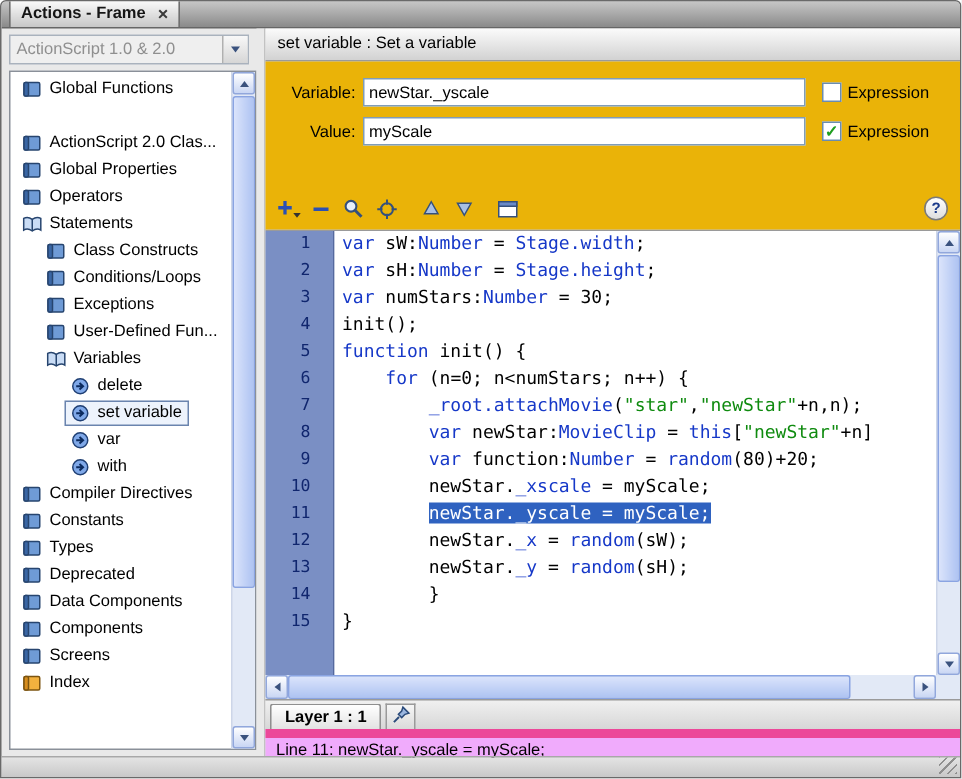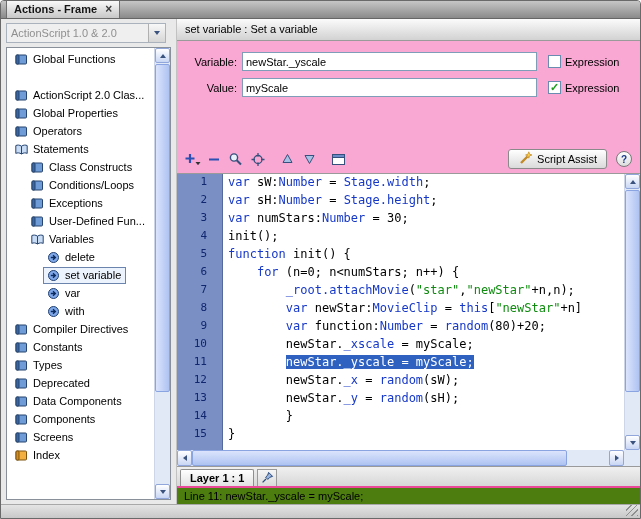--- a/index.html
+++ b/index.html
@@ -51,21 +51,21 @@
   .arr-down { border-left:3.5px solid transparent; border-right:3.5px solid transparent; border-top:4.5px solid #3a527e; }
   .arr-left { border-top:3.5px solid transparent; border-bottom:3.5px solid transparent; border-right:4.5px solid #3a527e; }
   .arr-right{ border-top:3.5px solid transparent; border-bottom:3.5px solid transparent; border-left:4.5px solid #3a527e; }
 
   .splitter { width:5px; flex:none; background:#e9e9e9; }
 
   
   .rightpanel { flex:1; min-width:0; display:flex; flex-direction:column; border-left:1px solid #c2c2c2; }
   .assist-header { height:22px; flex:none; background:linear-gradient(#fbfbfb,#d2d2d2);
                    border-bottom:1px solid #9a9a9a; line-height:21px; padding-left:8px; }
-  .assist-body { height:132px; flex:none; position:relative; background:#f9a8d4; }
+  .assist-body { height:112px; flex:none; position:relative; background:#eab308; }
   .field-row { display:flex; align-items:center; margin-top:11px; }
   .field-row + .field-row { margin-top:7px; }
   .field-label { width:60px; flex:none; text-align:right; margin-right:5px; }
   .txt { width:295px; height:19px; border:1px solid #7f9db9; background:#fff;
          font:11px "Liberation Sans", sans-serif; padding:0 3px; }
   .chk { width:13px; height:13px; flex:none; border:1px solid #6a8cb0; background:#fff; margin-left:11px;
          display:flex; align-items:center; justify-content:center; color:#1f9e1f; font-weight:bold; font-size:11px; }
   .chk.checked::after { content:"✓"; margin-top:-1px; }
   .chk-label { margin-left:4px; }
 
@@ -95,21 +95,21 @@
   .sb-corner { width:16px; flex:none; background:#e2e9f6; }
 
   .script-tabs { height:20px; flex:none; background:linear-gradient(#f0f0f0,#d7d7d7);
                  border-top:1px solid #9a9a9a; display:flex; align-items:flex-end; padding-left:3px; }
   .script-tab { height:17px; background:linear-gradient(#ffffff,#e2e2e2); border:1px solid #8f8f8f;
                 border-bottom:none; border-radius:2px 2px 0 0; padding:0 9px; font-weight:bold;
                 display:flex; align-items:center; }
   .pin-btn { width:20px; height:17px; margin-left:3px; border:1px solid #9a9a9a; border-bottom:none;
              background:linear-gradient(#f6f6f6,#dadada); display:flex; align-items:center; justify-content:center; }
 
-  .statusbar { height:18px; flex:none; background:#4d7c0f; border-top:2px solid #ec4899;
+  .statusbar { height:18px; flex:none; background:#f0abfc; border-top:6px solid #ec4899;
                line-height:17px; padding-left:7px; }
 
   .bottomstrip { height:14px; flex:none; background:linear-gradient(#e4e4e4,#c8c8c8);
                  border-top:1px solid #a8a8a8; position:relative; }
   .grip { position:absolute; right:2px; bottom:2px; width:12px; height:11px;
           background:repeating-linear-gradient(-45deg,#8f8f8f 0 1px,transparent 1px 4px); }
 </style>
 </head>
 <body>
 
@@ -471,29 +471,20 @@
               </svg>
           </div>
           <div class="tb-gap"></div>
           <div class="tb-btn">
             <svg width="15" height="13" viewBox="0 0 15 13">
                 <rect x="1.5" y="1.5" width="12" height="10" fill="#fff" stroke="#35507c"></rect>
                 <rect x="1.5" y="1.5" width="12" height="3" fill="#6a8ac8" stroke="#35507c"></rect>
               </svg>
           </div>
           <div class="tb-spacer"></div>
-          <button class="sa-btn">
-            <span>
-              <svg width="15" height="14" viewBox="0 0 15 14">
-                  <line x1="3" y1="12" x2="9.5" y2="5.5" stroke="#c08a28" stroke-width="2.4"></line>
-                  <path d="M10.8 0.8 L11.6 3.2 L14 4 L11.6 4.8 L10.8 7.2 L10 4.8 L7.6 4 L10 3.2 Z" fill="#ffd24a" stroke="#c08a28" stroke-width="0.7"></path>
-                </svg>
-            </span>
-            <span>Script Assist</span>
-          </button>
           <div class="help-btn">?</div>
         </div>
       </div>
 
       <div class="editor-main">
         <div class="gutter" id="gutter">
             <div class="lnum">1</div>
             <div class="lnum">2</div>
             <div class="lnum">3</div>
             <div class="lnum">4</div>

